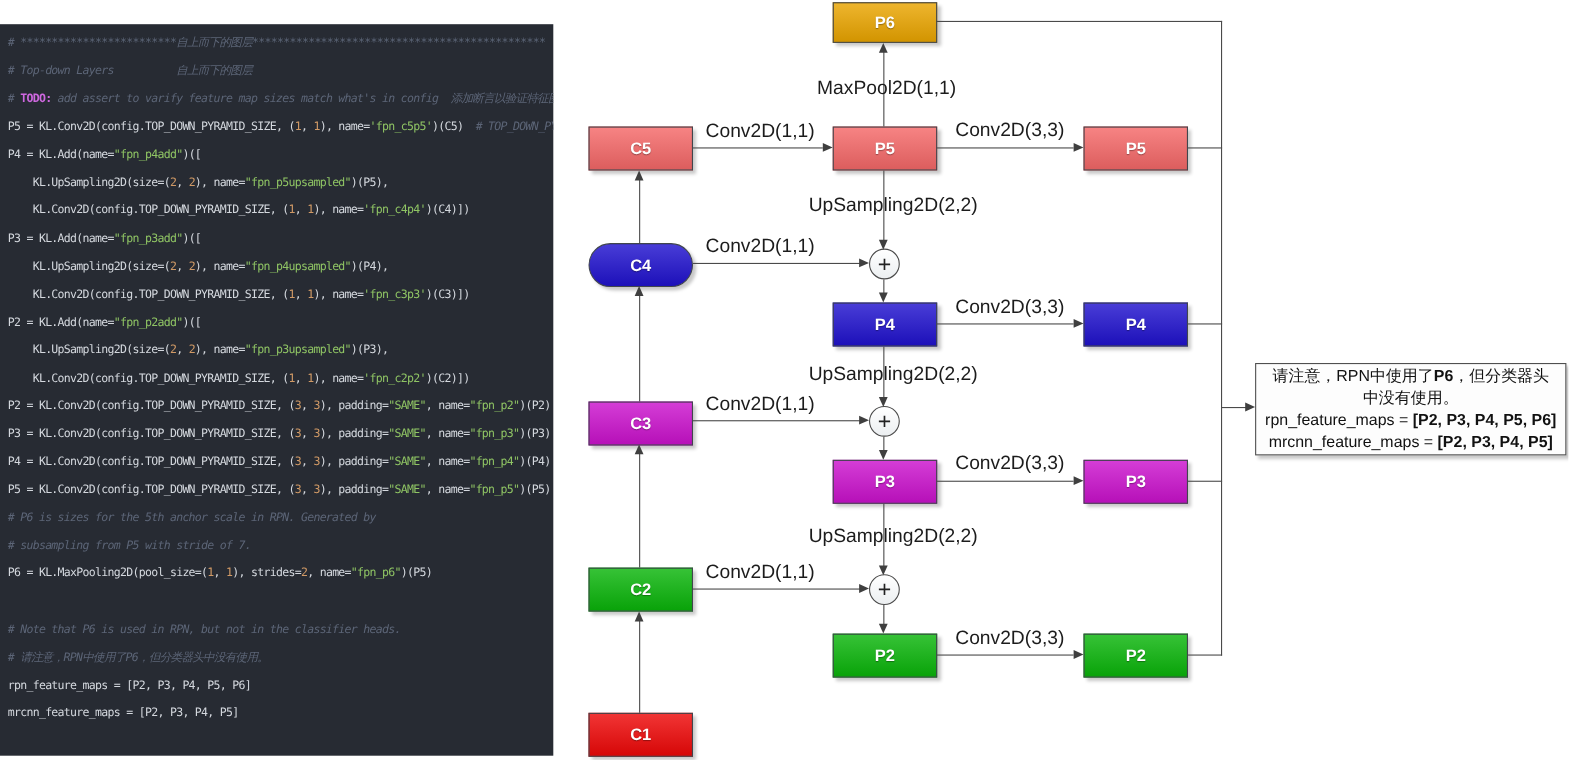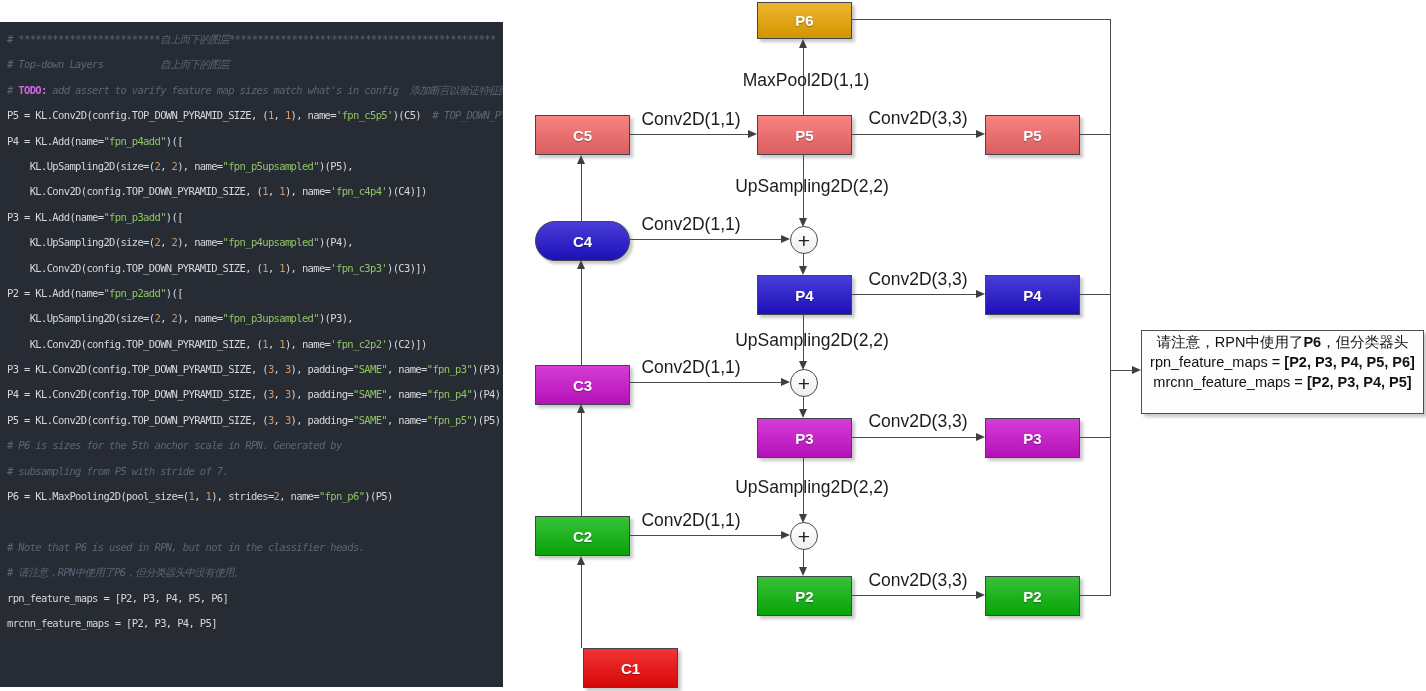--- a/index.html
+++ b/index.html
@@ -58,40 +58,41 @@
       <div class="code-line"><span class="pln">P5 = KL.Conv2D(config.TOP_DOWN_PYRAMID_SIZE, (</span><span class="num">1</span><span class="pln">, </span><span class="num">1</span><span class="pln">), name=</span><span class="str">'fpn_c5p5'</span><span class="pln">)(C5)  </span><span class="com"># TOP_DOWN_PY</span></div>
       <div class="code-line"><span class="pln">P4 = KL.Add(name=</span><span class="str">"fpn_p4add"</span><span class="pln">)([</span></div>
       <div class="code-line"><span class="pln">    KL.UpSampling2D(size=(</span><span class="num">2</span><span class="pln">, </span><span class="num">2</span><span class="pln">), name=</span><span class="str">"fpn_p5upsampled"</span><span class="pln">)(P5),</span></div>
       <div class="code-line"><span class="pln">    KL.Conv2D(config.TOP_DOWN_PYRAMID_SIZE, (</span><span class="num">1</span><span class="pln">, </span><span class="num">1</span><span class="pln">), name=</span><span class="str">'fpn_c4p4'</span><span class="pln">)(C4)])</span></div>
       <div class="code-line"><span class="pln">P3 = KL.Add(name=</span><span class="str">"fpn_p3add"</span><span class="pln">)([</span></div>
       <div class="code-line"><span class="pln">    KL.UpSampling2D(size=(</span><span class="num">2</span><span class="pln">, </span><span class="num">2</span><span class="pln">), name=</span><span class="str">"fpn_p4upsampled"</span><span class="pln">)(P4),</span></div>
       <div class="code-line"><span class="pln">    KL.Conv2D(config.TOP_DOWN_PYRAMID_SIZE, (</span><span class="num">1</span><span class="pln">, </span><span class="num">1</span><span class="pln">), name=</span><span class="str">'fpn_c3p3'</span><span class="pln">)(C3)])</span></div>
       <div class="code-line"><span class="pln">P2 = KL.Add(name=</span><span class="str">"fpn_p2add"</span><span class="pln">)([</span></div>
       <div class="code-line"><span class="pln">    KL.UpSampling2D(size=(</span><span class="num">2</span><span class="pln">, </span><span class="num">2</span><span class="pln">), name=</span><span class="str">"fpn_p3upsampled"</span><span class="pln">)(P3),</span></div>
       <div class="code-line"><span class="pln">    KL.Conv2D(config.TOP_DOWN_PYRAMID_SIZE, (</span><span class="num">1</span><span class="pln">, </span><span class="num">1</span><span class="pln">), name=</span><span class="str">'fpn_c2p2'</span><span class="pln">)(C2)])</span></div>
+      <div class="code-line"><span class="pln">P2 = KL.Conv2D(config.TOP_DOWN_PYRAMID_SIZE, (</span><span class="num">3</span><span class="pln">, </span><span class="num">3</span><span class="pln">), padding=</span><span class="str">"SAME"</span><span class="pln">, name=</span><span class="str">"fpn_p2"</span><span class="pln">)(P2)</span></div>
       <div class="code-line"><span class="pln">P3 = KL.Conv2D(config.TOP_DOWN_PYRAMID_SIZE, (</span><span class="num">3</span><span class="pln">, </span><span class="num">3</span><span class="pln">), padding=</span><span class="str">"SAME"</span><span class="pln">, name=</span><span class="str">"fpn_p3"</span><span class="pln">)(P3)</span></div>
       <div class="code-line"><span class="pln">P4 = KL.Conv2D(config.TOP_DOWN_PYRAMID_SIZE, (</span><span class="num">3</span><span class="pln">, </span><span class="num">3</span><span class="pln">), padding=</span><span class="str">"SAME"</span><span class="pln">, name=</span><span class="str">"fpn_p4"</span><span class="pln">)(P4)</span></div>
       <div class="code-line"><span class="pln">P5 = KL.Conv2D(config.TOP_DOWN_PYRAMID_SIZE, (</span><span class="num">3</span><span class="pln">, </span><span class="num">3</span><span class="pln">), padding=</span><span class="str">"SAME"</span><span class="pln">, name=</span><span class="str">"fpn_p5"</span><span class="pln">)(P5)</span></div>
       <div class="code-line"><span class="com"># P6 is sizes for the 5th anchor scale in RPN. Generated by</span></div>
       <div class="code-line"><span class="com"># subsampling from P5 with stride of 7.</span></div>
       <div class="code-line"><span class="pln">P6 = KL.MaxPooling2D(pool_size=(</span><span class="num">1</span><span class="pln">, </span><span class="num">1</span><span class="pln">), strides=</span><span class="num">2</span><span class="pln">, name=</span><span class="str">"fpn_p6"</span><span class="pln">)(P5)</span></div>
       <div class="code-line"></div>
       <div class="code-line"><span class="com"># Note that P6 is used in RPN, but not in the classifier heads.</span></div>
       <div class="code-line"><span class="com"># 请注意，RPN中使用了P6，但分类器头中没有使用。</span></div>
       <div class="code-line"><span class="pln">rpn_feature_maps = [P2, P3, P4, P5, P6]</span></div>
       <div class="code-line"><span class="pln">mrcnn_feature_maps = [P2, P3, P4, P5]</span></div>
     </div>
 
   <div>
 
     <div class="box" style="left: 535px; top: 115px; background-color: rgb(245, 104, 104);">C5</div>
     <div class="box" style="left: 535px; top: 221px; background-color: rgb(32, 18, 206); border-radius: 20px;">C4</div>
     <div class="box" style="left: 535px; top: 365px; background-color: rgb(203, 18, 205);">C3</div>
     <div class="box" style="left: 535px; top: 516px; background-color: rgb(10, 181, 10);">C2</div>
-    <div class="box" style="left: 535px; top: 648px; background-color: rgb(238, 8, 8); margin-left: 48px;">C1</div>
+    <div class="box" style="left: 535px; top: 648px; background-color: rgb(238, 8, 8);">C1</div>
 
     <div class="box" style="left: 757px; top: 2px; height: 37px; background-color: rgb(234, 165, 0);">P6</div>
     <div class="box" style="left: 757px; top: 115px; background-color: rgb(245, 104, 104);">P5</div>
     <div class="box" style="left: 757px; top: 275px; background-color: rgb(32, 18, 206);">P4</div>
     <div class="box" style="left: 757px; top: 418px; background-color: rgb(203, 18, 205);">P3</div>
     <div class="box" style="left: 757px; top: 576px; background-color: rgb(10, 181, 10);">P2</div>
 
     <div class="box" style="left: 985px; top: 115px; background-color: rgb(245, 104, 104);">P5</div>
     <div class="box" style="left: 985px; top: 275px; background-color: rgb(32, 18, 206);">P4</div>
     <div class="box" style="left: 985px; top: 418px; background-color: rgb(203, 18, 205);">P3</div>
@@ -161,18 +162,19 @@
     <div class="lbl" style="left:918px;top:118px">Conv2D(3,3)</div>
     <div class="lbl" style="left:918px;top:279px">Conv2D(3,3)</div>
     <div class="lbl" style="left:918px;top:421px">Conv2D(3,3)</div>
     <div class="lbl" style="left:918px;top:580px">Conv2D(3,3)</div>
     <div class="lbl" style="left:812px;top:186px">UpSampling2D(2,2)</div>
     <div class="lbl" style="left:812px;top:340px">UpSampling2D(2,2)</div>
     <div class="lbl" style="left:812px;top:487px">UpSampling2D(2,2)</div>
 
     <div class="note">
       <div><span>请注意，RPN中使用了</span><b>P6</b><span>，但分类器头</span></div>
+      <div><span>中没有使用。</span></div>
       <div><span>rpn_feature_maps = </span><b>[P2, P3, P4, P5, P6]</b></div>
       <div><span>mrcnn_feature_maps = </span><b>[P2, P3, P4, P5]</b></div>
     </div>
 
   </div>
 </div>
 
 </body></html>

